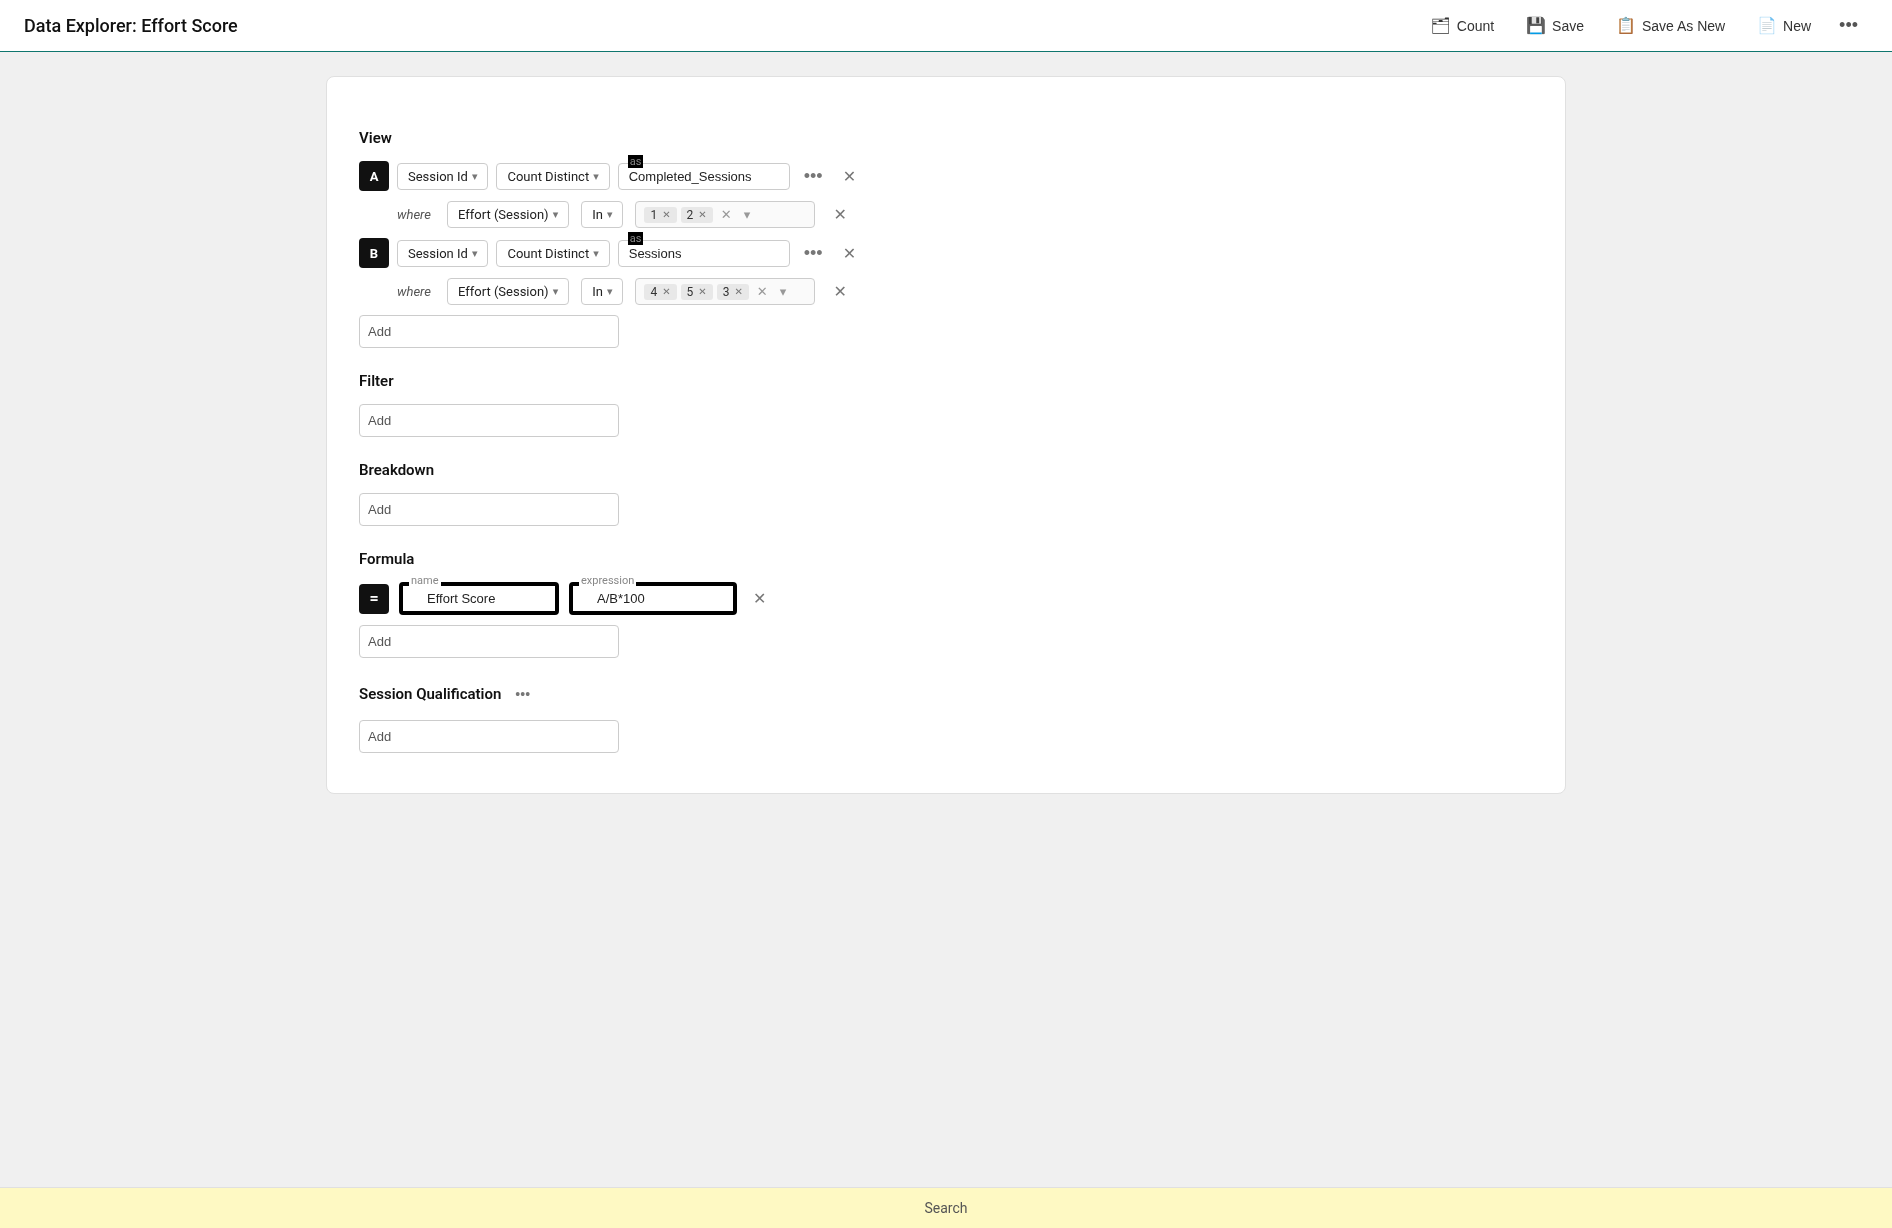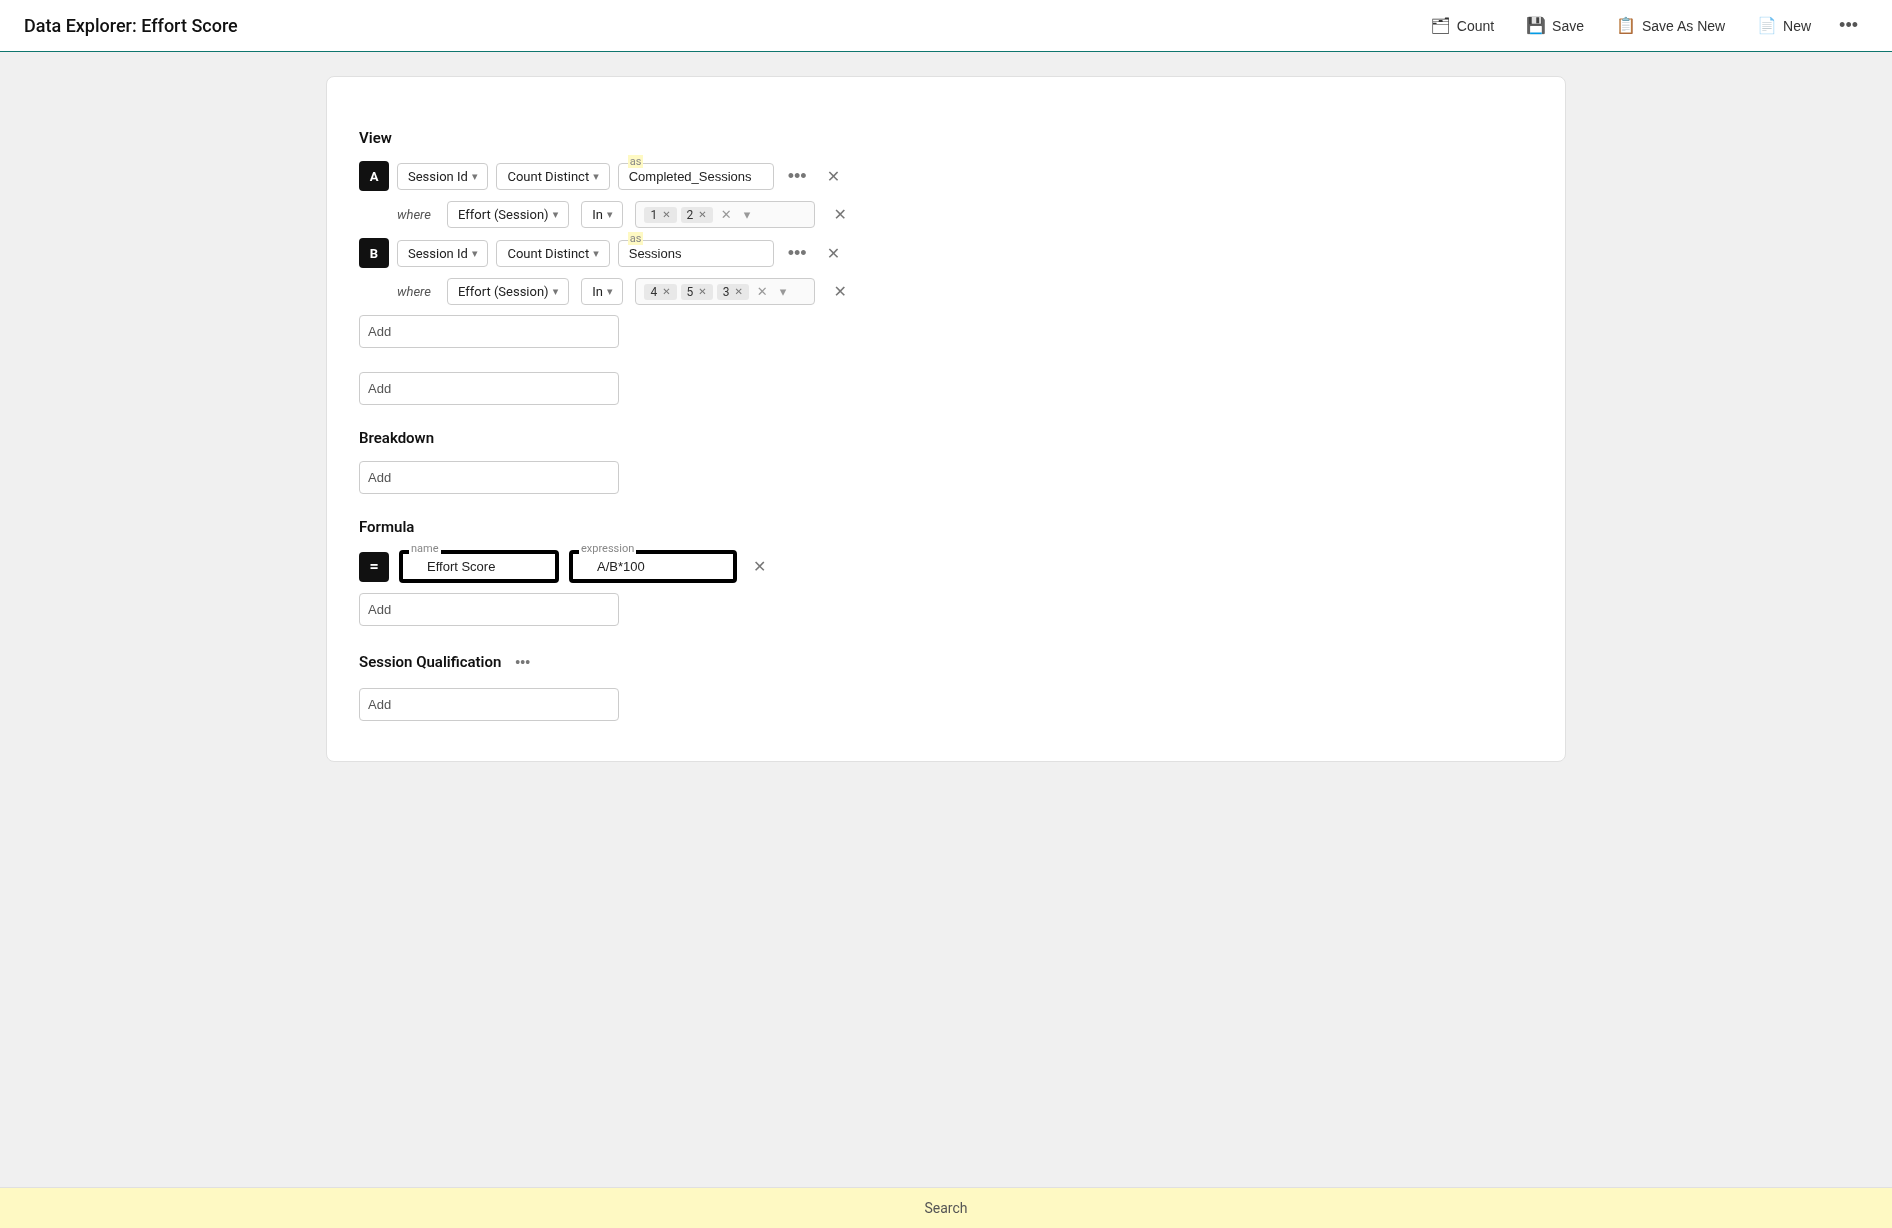--- a/index.html
+++ b/index.html
@@ -125,32 +125,32 @@
 
     .as-input-wrap {
       position: relative;
       display: flex;
       flex-direction: column;
     }
     .as-label {
       position: absolute;
       top: -8px;
       left: 10px;
-      background: #fef9c3;
+      background: #000000;
       font-size: 11px;
       color: #888;
       padding: 0 2px;
     }
     .as-input {
       border: 1px solid #ccc;
       border-radius: 4px;
       padding: 5px 10px;
       font-size: 13px;
       color: #222;
-      width: 156px;
+      width: 172px;
       outline: none;
     }
 
     .dots-btn {
       background: none;
       border: none;
       cursor: pointer;
       color: #777;
       font-size: 18px;
       padding: 4px 6px;
@@ -420,20 +420,21 @@
         </div>
         <button class="close-btn">✕</button>
       </div>
 
       <button class="add-btn">
         <span>Add</span>
       </button>
     </div>
 
     <div class="section-divider">
+      <div class="section-label">Filter</div>
       <button class="add-btn">
         <span>Add</span>
       </button>
     </div>
 
     <div class="section-divider">
       <div class="section-label">Breakdown</div>
       <button class="add-btn">
         <span>Add</span>
       </button>

